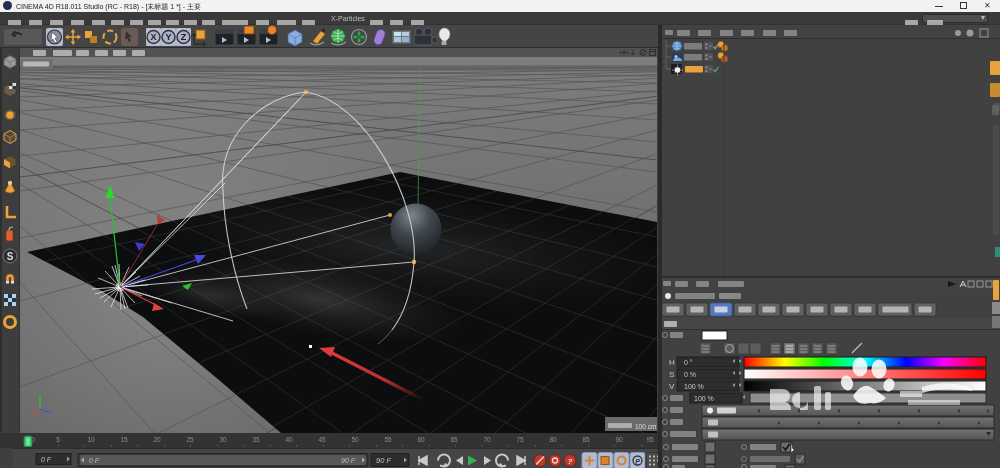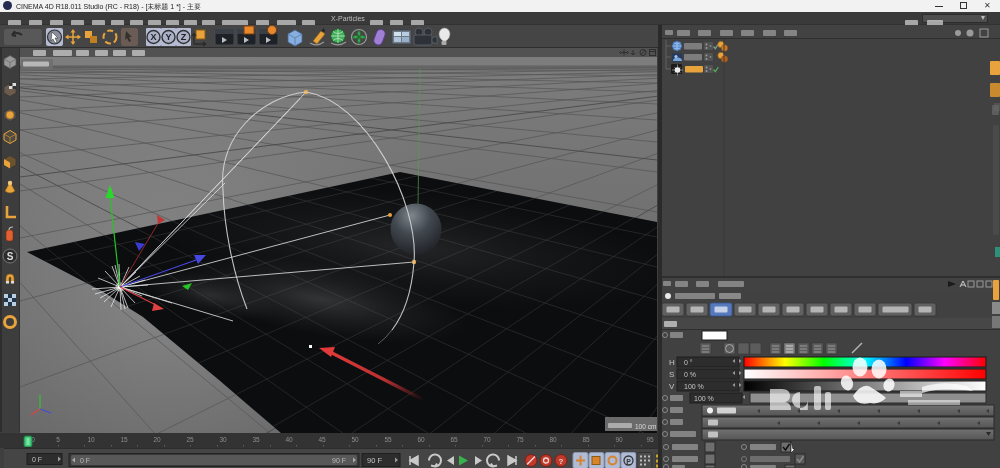--- a/index.html
+++ b/index.html
@@ -18,21 +18,21 @@
 
 #toolbar{left:0;top:25px;width:658px;height:23px;background:#454545;border-bottom:1px solid #2d2d2d;}
 
 #lefttb{left:0;top:48px;width:20px;height:384px;background:#3d3d3d;border-right:1px solid #323232;}
 
 #vpmenu{left:20px;top:48px;width:637px;height:9px;background:#525252;}
 #scene{left:20px;top:57px;width:637px;height:376px;}
 
 #ruler{left:0;top:433px;width:658px;height:15px;background:#343434;}
 
-#botbar{left:4px;top:448px;width:658px;height:20px;background:#454545;border-top:1px solid #2c2c2c;}
+#botbar{left:13px;top:448px;width:658px;height:20px;background:#454545;border-top:1px solid #2c2c2c;font-style:italic;}
 
 #rpanel{left:658px;top:25px;width:342px;height:443px;background:#3f3f3f;border-left:2px solid #2a2a2a;}
 </style>
 </head>
 <body>
 <div id="stage">
 
   <div class="abs" id="title">
     <div class="logo"></div>
     <div class="txt">CINEMA 4D R18.011 Studio (RC - R18) - [未标题 1 *] - 主要</div>

